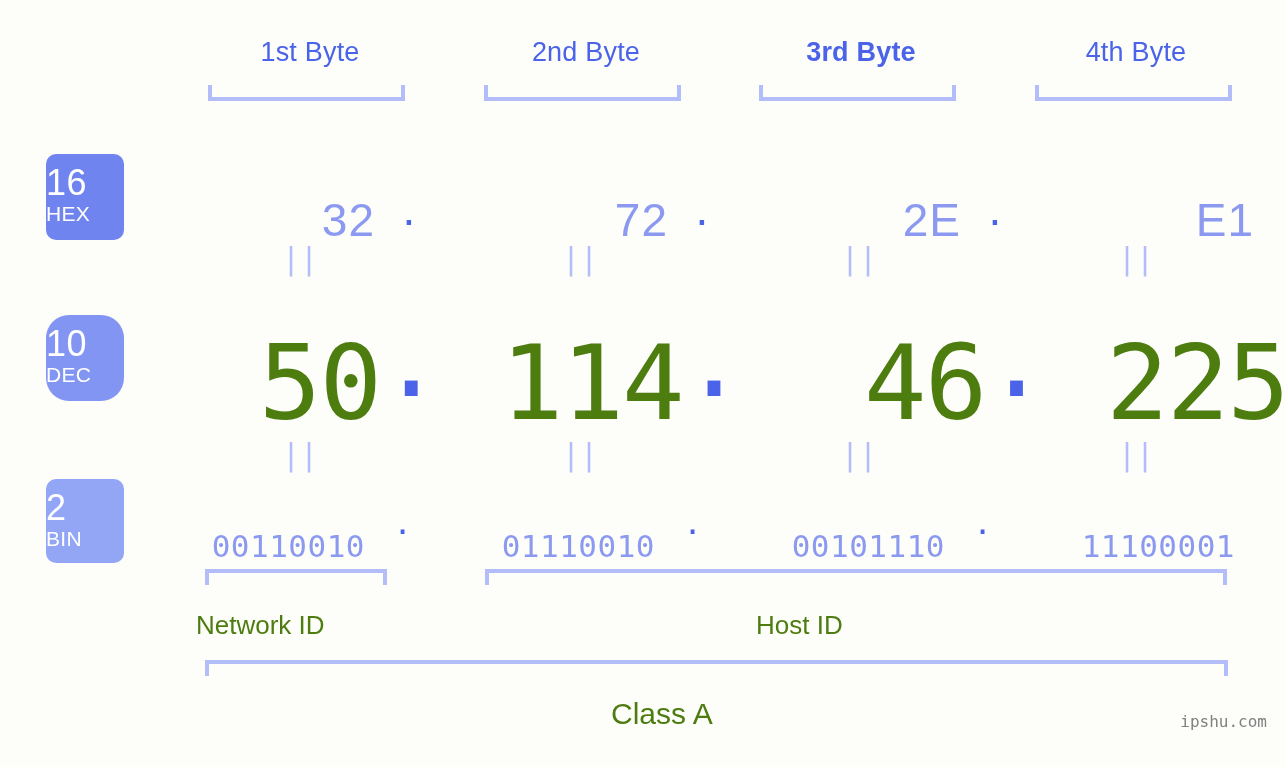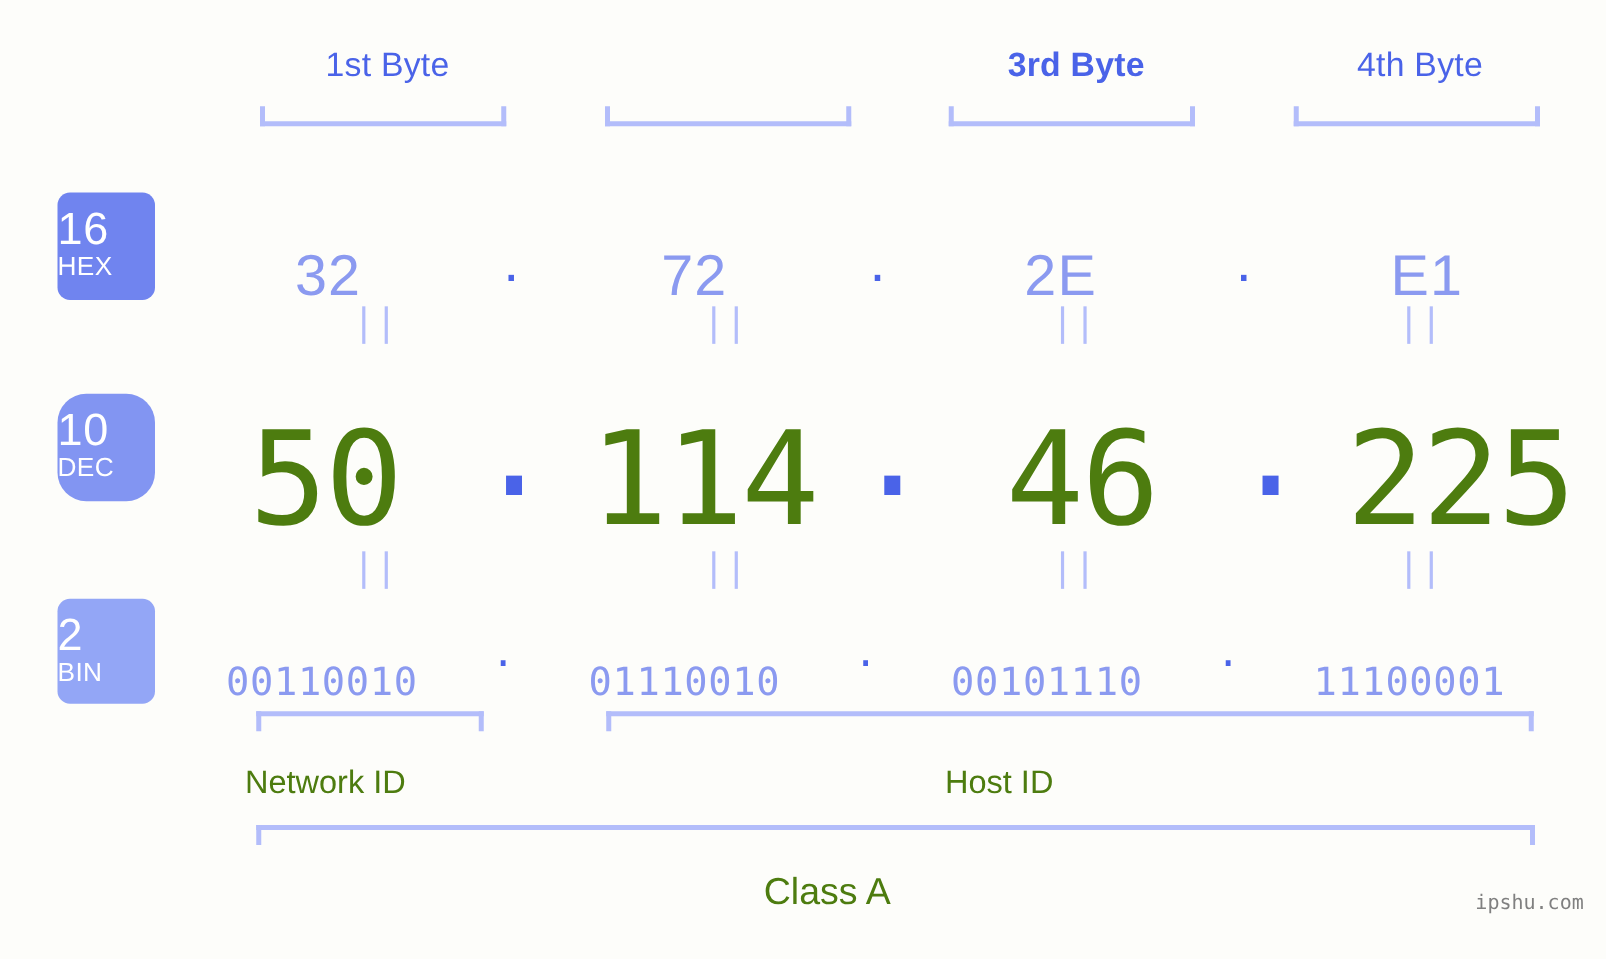--- a/index.html
+++ b/index.html
@@ -91,21 +91,21 @@
 
   
   .row {
     position: absolute;
     left: 150px;
     width: 1105px;
     display: flex;
     align-items: center;
   }
   .cell {
-    text-align: center;
+    text-align: right;
     white-space: nowrap;
     margin-top: 45px;
   }
   .dot {
     text-align: center;
     white-space: nowrap;
   }
 
   
   #row-hex {
@@ -212,20 +212,21 @@
     font-family: "DejaVu Sans Mono", monospace;
     letter-spacing: 0px;
   }
 </style>
 </head>
 <body>
 
 <div class="canvas">
 
   <div class="byte-label" style="left:210px; width:200px;">1st Byte</div>
+  <div class="byte-label" style="left:486px; width:200px;">2nd Byte</div>
   <div class="byte-label" style="left:761px; width:200px;font-weight:bold;">3rd Byte</div>
   <div class="byte-label" style="left:1036px; width:200px;">4th Byte</div>
 
   <div class="bracket bracket-down" style="left:208px; top:85px; width:197px;"></div>
   <div class="bracket bracket-down" style="left:484px; top:85px; width:197px;"></div>
   <div class="bracket bracket-down" style="left:759px; top:85px; width:197px;"></div>
   <div class="bracket bracket-down" style="left:1035px; top:85px; width:197px;"></div>
 
   <div class="badge" id="badge-hex">
     <span class="num">16</span>

